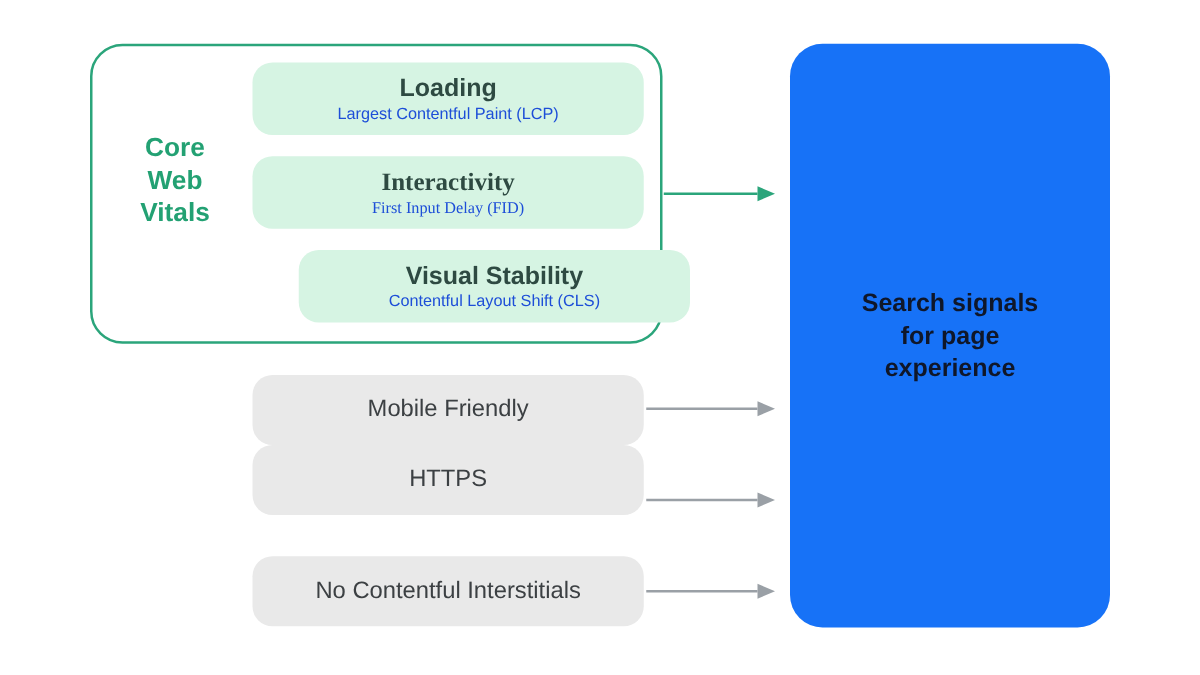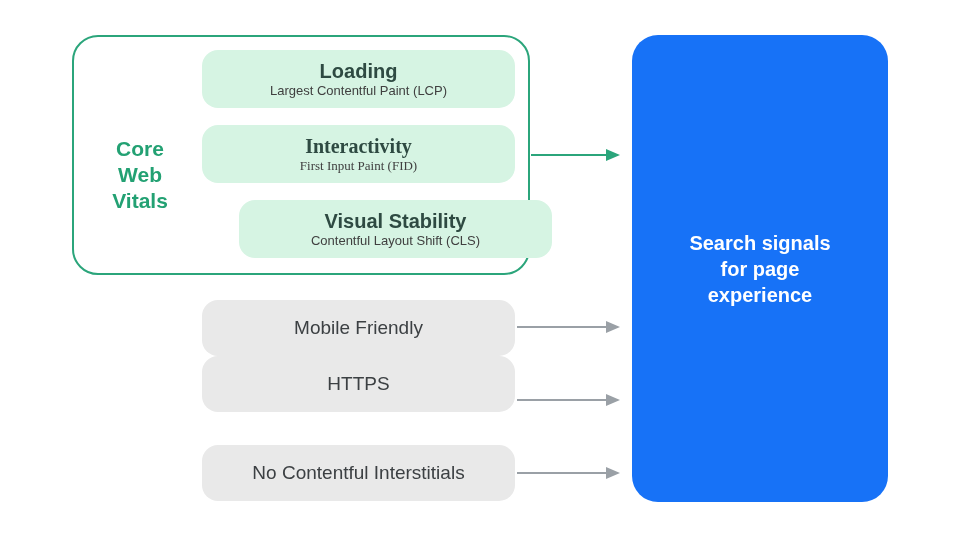--- a/index.html
+++ b/index.html
@@ -19,21 +19,21 @@
     position: absolute;
     left: 72px; top: 35px;
     width: 458px; height: 240px;
     border: 2px solid #2BA57B;
     border-radius: 26px;
     background: #ffffff;
   }
 
   .cwv-label {
     position: absolute;
-    left: 85px; top: 136px;
+    left: 85px; top: 106px;
     width: 110px;
     text-align: center;
     color: #23A173;
     font-size: 21px;
     font-weight: 700;
     line-height: 26px;
     white-space: pre-line;
   }
 
   .metric-box {
@@ -48,21 +48,21 @@
     justify-content: center;
     text-align: center;
   }
   .metric-box .title {
     color: #2E4A42;
     font-size: 20px;
     font-weight: 600;
     line-height: 24px;
   }
   .metric-box .subtitle {
-    color: #404040;
+    color: #1d4ed8;
     font-size: 13px;
     font-weight: 400;
     line-height: 16px;
   }
   .metric-1 { top: 50px; }
   .metric-2 { top: 125px; font-family: Liberation Serif, serif; }
   .metric-3 { top: 200px; margin-left: 37px; }
 
   
   .signal-box {
@@ -88,21 +88,21 @@
     position: absolute;
     left: 632px; top: 35px;
     width: 256px; height: 467px;
     background: #1772F7;
     border-radius: 26px;
     display: flex;
     align-items: center;
     justify-content: center;
   }
   .result-label {
-    color: #ffffff;
+    color: #0f172a;
     font-size: 20px;
     font-weight: 700;
     line-height: 26px;
     text-align: center;
     white-space: pre-line;
   }
 
   
   .arrow {
     position: absolute;
@@ -137,21 +137,21 @@
 Web
 Vitals</div>
 
   <div class="metric-box metric-1">
     <div class="title">Loading</div>
     <div class="subtitle">Largest Contentful Paint (LCP)</div>
   </div>
 
   <div class="metric-box metric-2">
     <div class="title">Interactivity</div>
-    <div class="subtitle">First Input Paint (FID)</div>
+    <div class="subtitle">First Input Delay (FID)</div>
   </div>
 
   <div class="metric-box metric-3">
     <div class="title">Visual Stability</div>
     <div class="subtitle">Contentful Layout Shift (CLS)</div>
   </div>
 
   <div class="signal-box signal-1">Mobile Friendly</div>
 
   <div class="signal-box signal-2">HTTPS</div>

